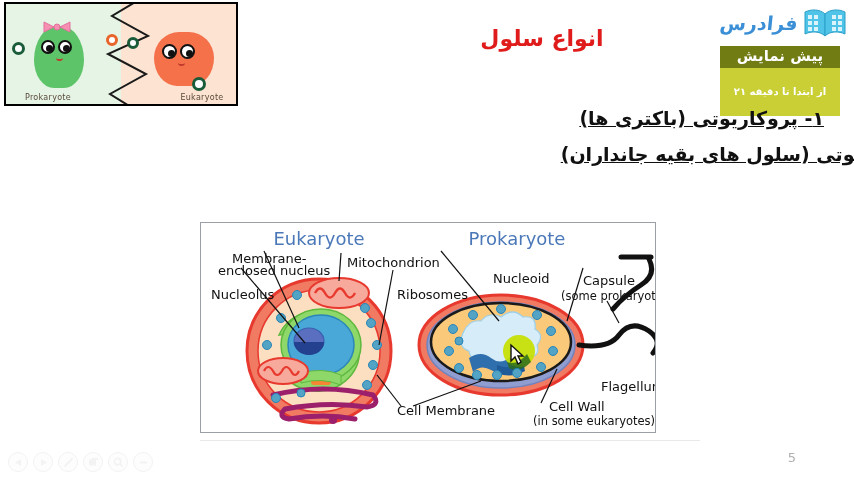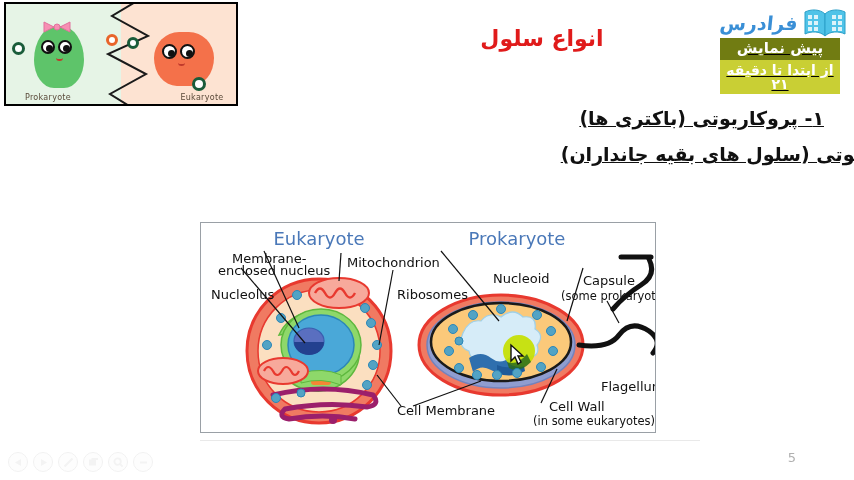--- a/index.html
+++ b/index.html
@@ -67,32 +67,31 @@
     position:absolute; right:6px; top:8px;
     display:flex; align-items:center; gap:4px; direction:rtl;
   }
   .brand-text {
     color:#3a8fd6; font-size:19px; font-weight:bold;
     font-family:"DejaVu Sans", sans-serif; letter-spacing:-1px;
     transform: skewX(-6deg);
   }
   .book { width:46px; height:30px; }
   .badge {
-    position:absolute; right:14px; top:38px;
+    position:absolute; right:14px; top:46px;
     width:120px; text-align:center; direction:rtl;
     font-family:"DejaVu Sans", sans-serif;
-    text-decoration:underline;
   }
   .badge .b1 {
     background:#717c12; color:#ffffff; font-size:15px; font-weight:bold;
     padding:3px 4px 4px; line-height:1;
   }
   .badge .b2 {
-    background:#c9cf34; color:#ffffff; font-size:14px; font-weight:bold;
-    padding:3px 4px; line-height:1;
+    background:#c9cf34; color:#ffffff; font-size:10px; font-weight:bold;
+    padding:19px 4px; line-height:1;
   }
 
   
   .bullets {
     position:absolute; right:30px; top:100px; width:660px;
     direction:rtl; text-align:right;
     font-family:"DejaVu Sans", sans-serif;
     color:#111; font-size:19px; font-weight:bold; line-height:1.9;
   }
   .bullets .li { white-space:nowrap;text-decoration:underline; }

